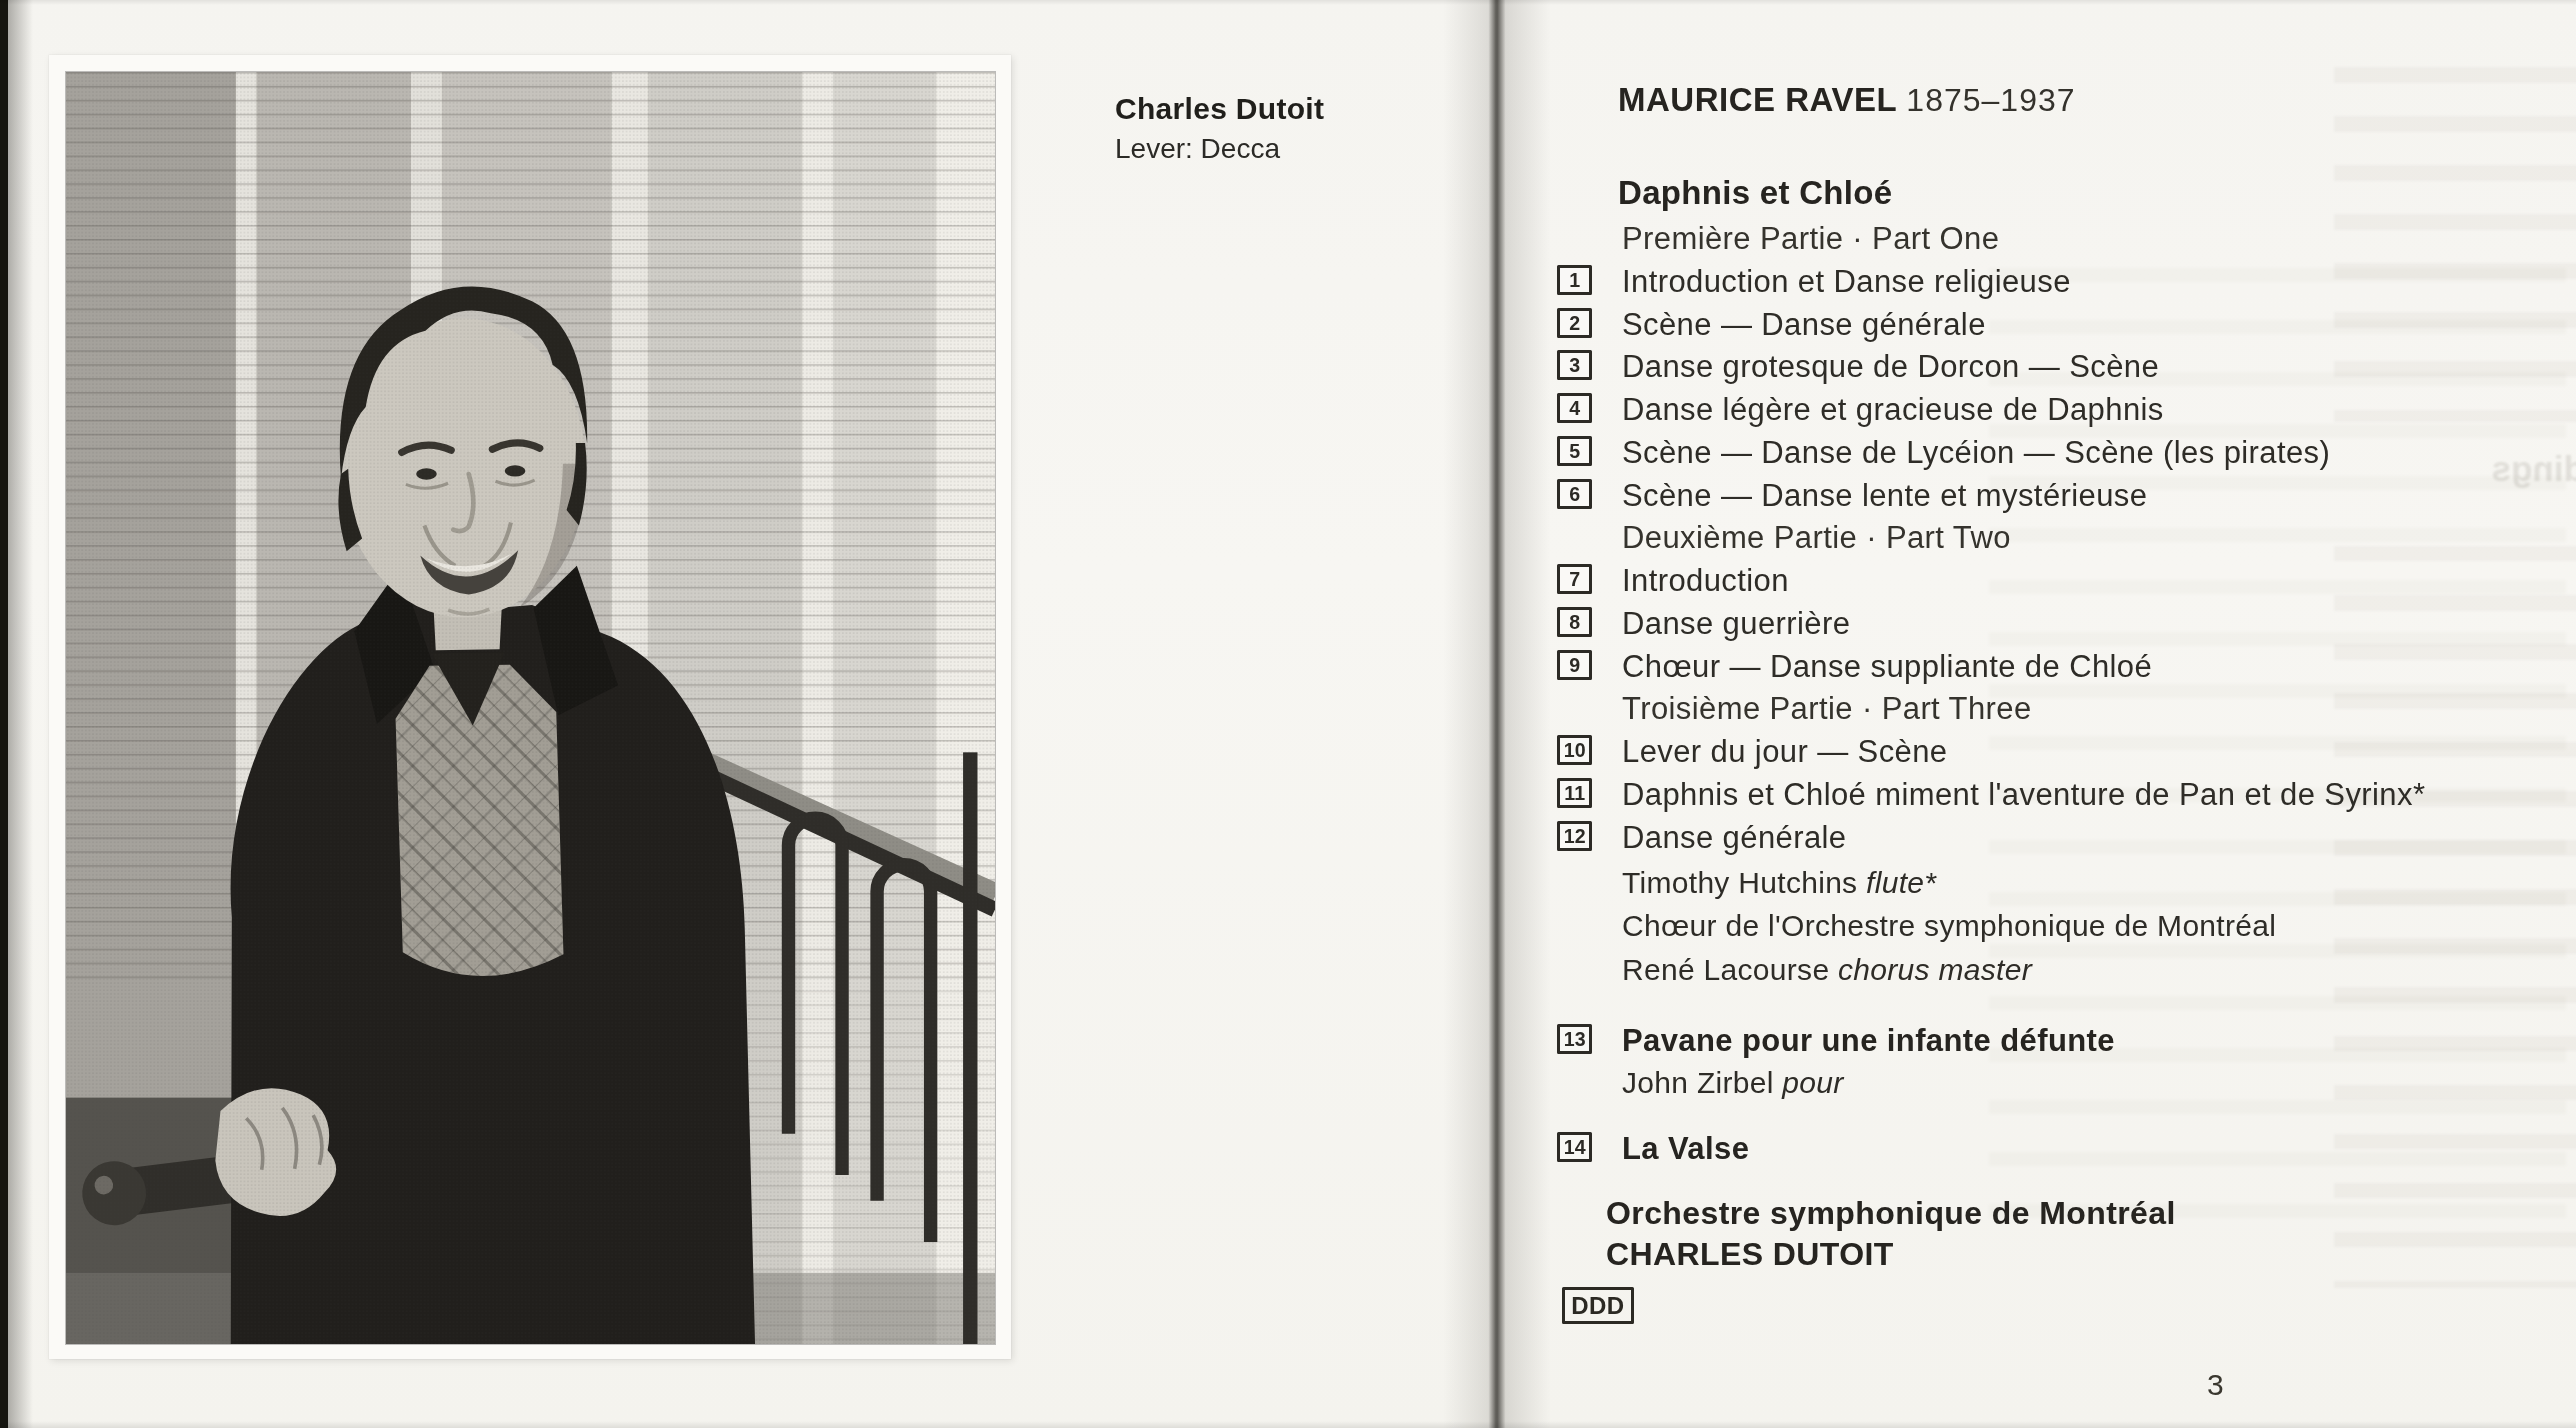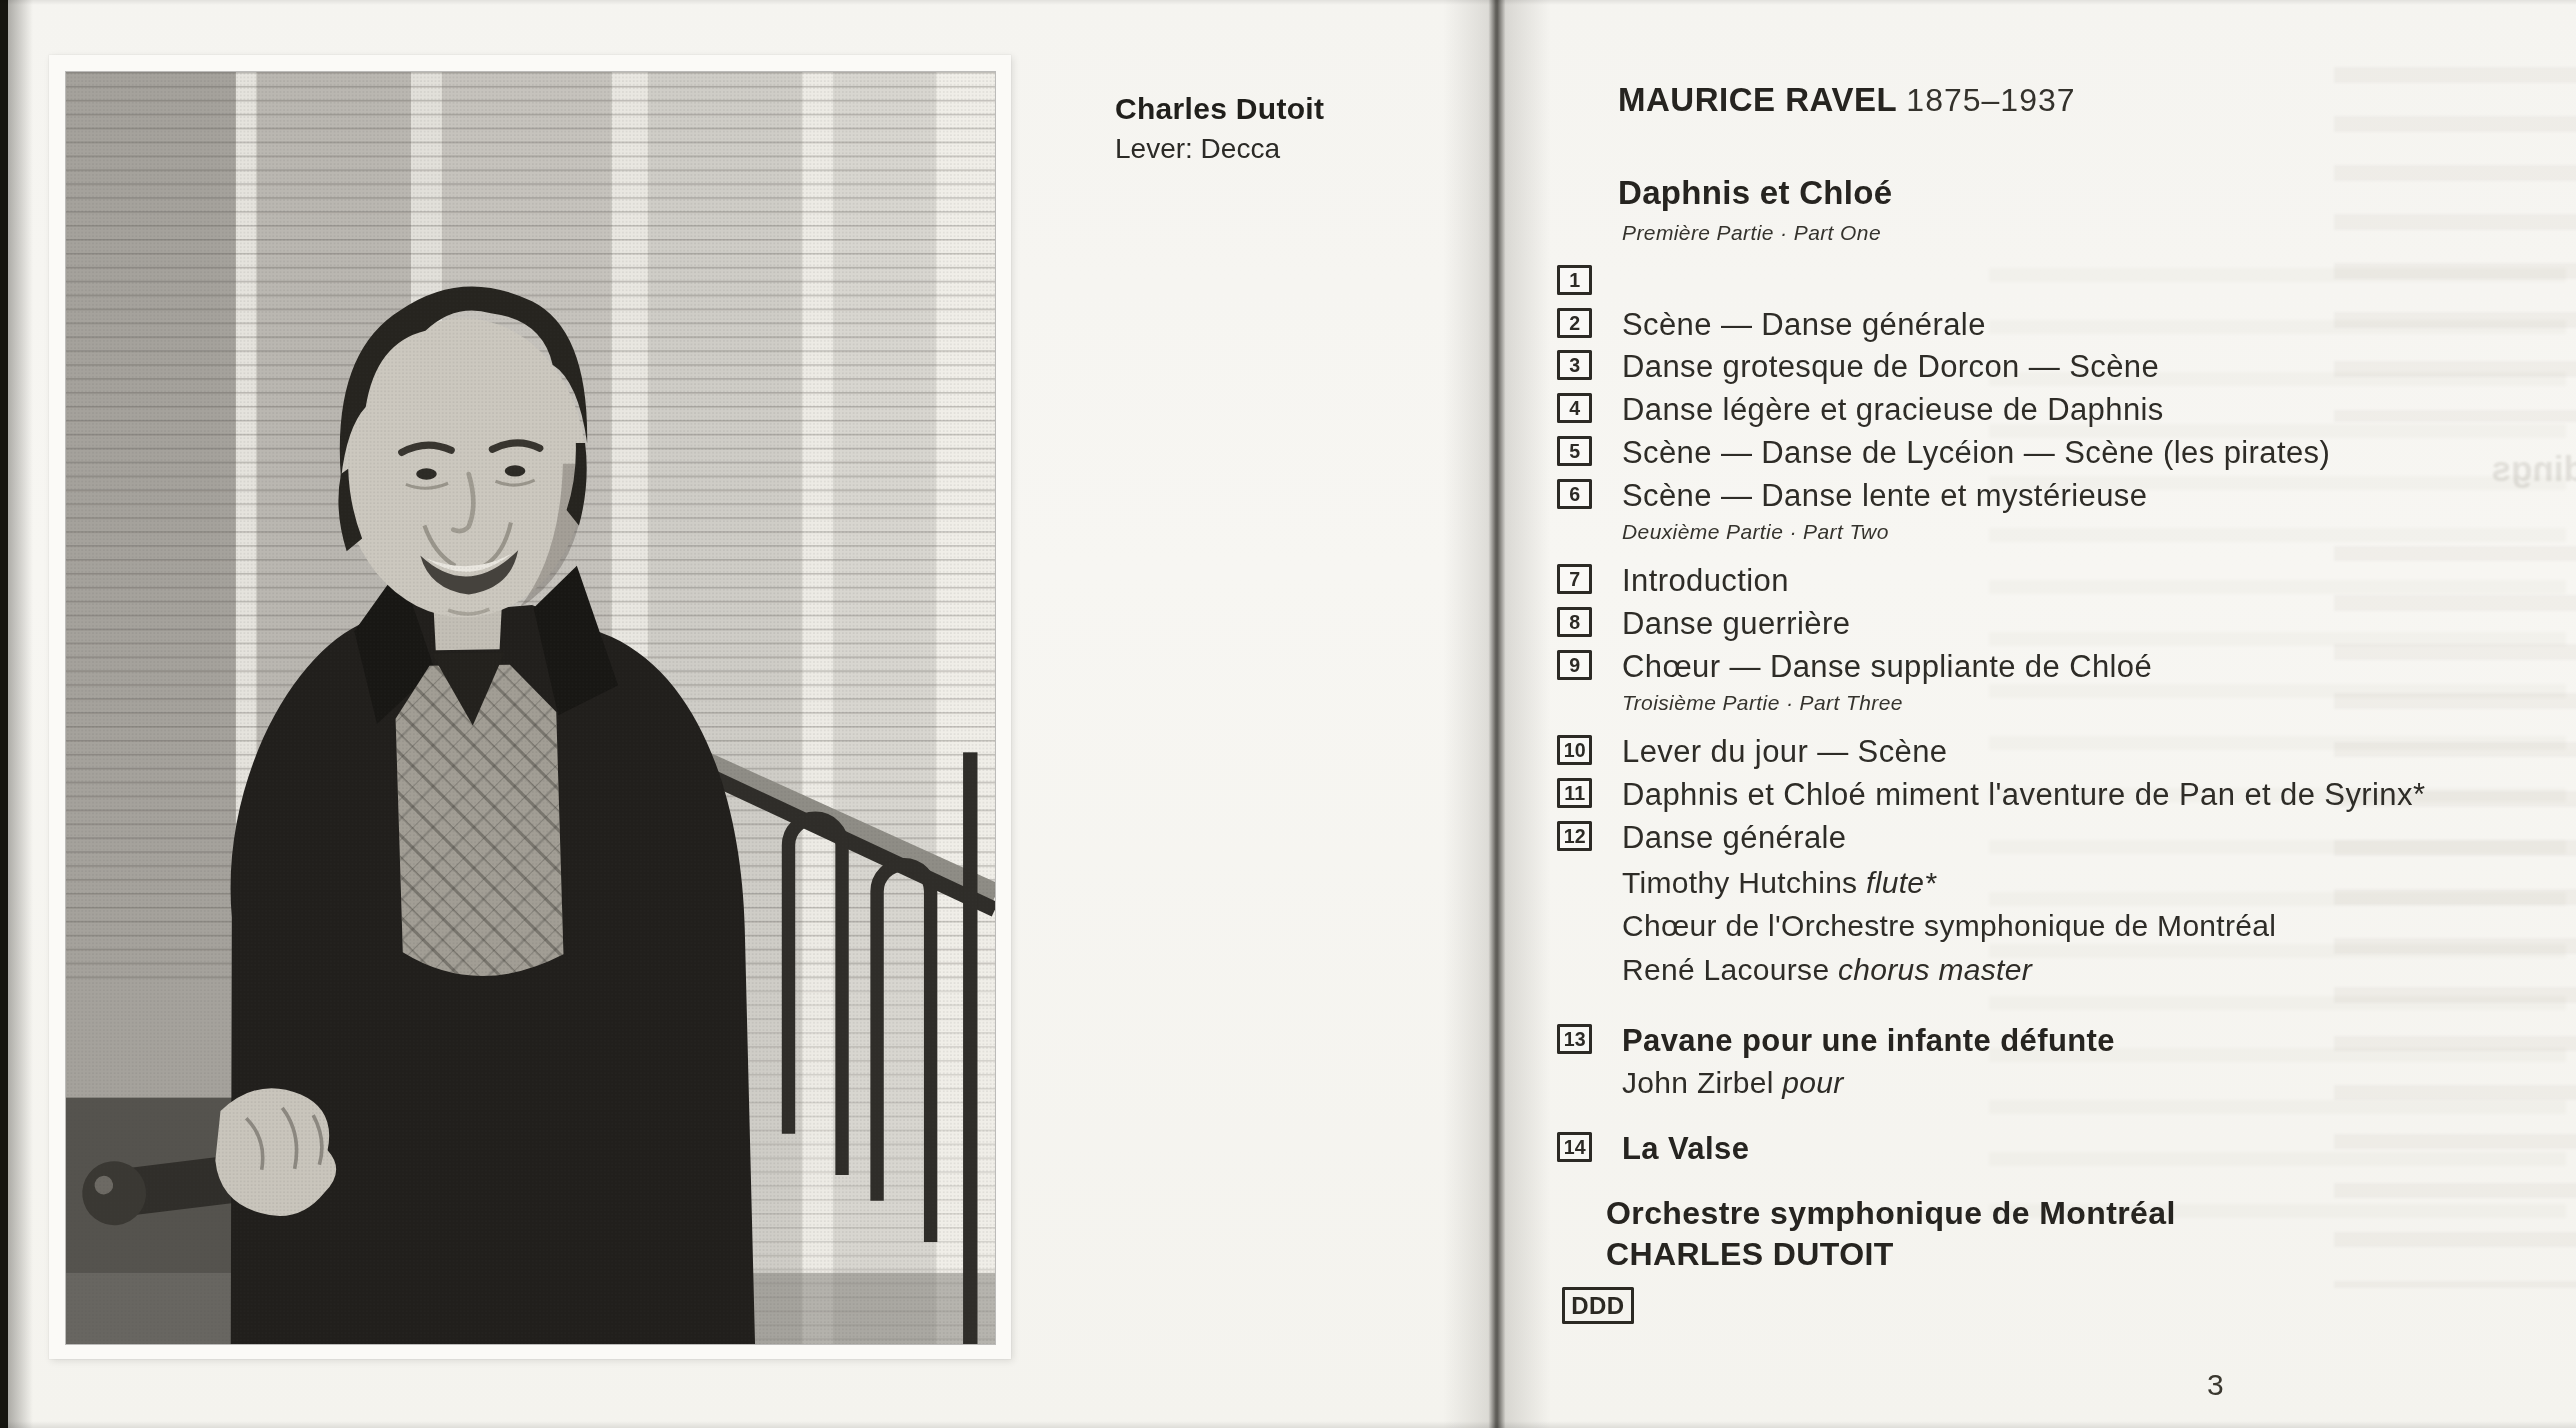--- a/index.html
+++ b/index.html
@@ -29,21 +29,21 @@
   
   .heading{position:absolute;left:1618px;top:81px;white-space:nowrap;}
   .heading .composer{font-size:33px;font-weight:bold;color:#262420;letter-spacing:0.5px;margin-top:28px;}
   .heading .dates{font-size:32px;color:#34322c;letter-spacing:1px;margin-left:9.3px;}
   .work-title{position:absolute;left:1618px;top:174px;font-size:33px;font-weight:bold;color:#262420;letter-spacing:0.3px;}
   .row{position:absolute;left:1551px;width:1141px;height:41px;white-space:nowrap;}
   .numbox{position:absolute;left:6.2px;top:1px;width:29px;height:24px;border:3.1px solid #2c2a25;border-radius:1.5px;
     display:flex;align-items:center;justify-content:center;font-size:19.6px;font-weight:bold;color:#2c2a25;background:rgba(255,255,255,.35);}
   .title{position:absolute;left:71px;top:0;font-size:31px;color:#2e2c27;letter-spacing:0.4px;}
   .title.bold{font-weight:bold;color:#262420;}
-  .part{position:absolute;left:71px;top:0;font-size:21px;font-style:italic;color:#35332d;letter-spacing:0.4px;}
+  .part{position:absolute;left:71px;top:0;font-size:31px;color:#35332d;letter-spacing:0.4px;}
   .creditline{position:absolute;left:71px;top:0;font-size:30px;color:#2e2c27;letter-spacing:0.3px;}
   .creditline i{font-style:italic;}
   .performer{position:absolute;left:55px;top:0;font-size:32px;font-weight:bold;color:#262420;letter-spacing:0.4px;}
   .time{position:absolute;left:974px;top:1px;width:170px;text-align:right;font-size:31px;color:#3a372f;letter-spacing:1px;font-feature-settings:"onum";}
   .ddd-badge{position:absolute;left:1562px;top:1287px;border:3.6px solid #2b2923;border-radius:1.5px;padding:1.5px 6.2px;
     font-size:24px;font-weight:bold;letter-spacing:0.5px;color:#2b2923;}
   .page-number{position:absolute;left:2207px;top:1368px;font-size:30px;color:#3a372f;}
   
   .ghost-lines{position:absolute;pointer-events:none;
     background:repeating-linear-gradient(180deg,rgba(125,118,104,.055) 0 15.5px,rgba(125,118,104,0) 15.5px 49px);
@@ -161,20 +161,21 @@
     <span class="composer">MAURICE RAVEL</span><span class="dates">1875–1937</span>
   </div>
   <div class="work-title">Daphnis et Chloé</div>
 
   <div id="rows-host">
       <div class="row" style="top: 221px;">
         <span class="part">Première Partie · Part One</span>
       </div>
       <div class="row" style="top: 264px;">
         <span class="numbox">1</span>
+        <span class="title">Introduction et Danse religieuse</span>
         <span class="time">8.15</span>
       </div>
       <div class="row" style="top: 307px;">
         <span class="numbox">2</span>
         <span class="title">Scène — Danse générale</span>
         <span class="time">3.27</span>
       </div>
       <div class="row" style="top: 349px;">
         <span class="numbox">3</span>
         <span class="title">Danse grotesque de Dorcon — Scène</span>

